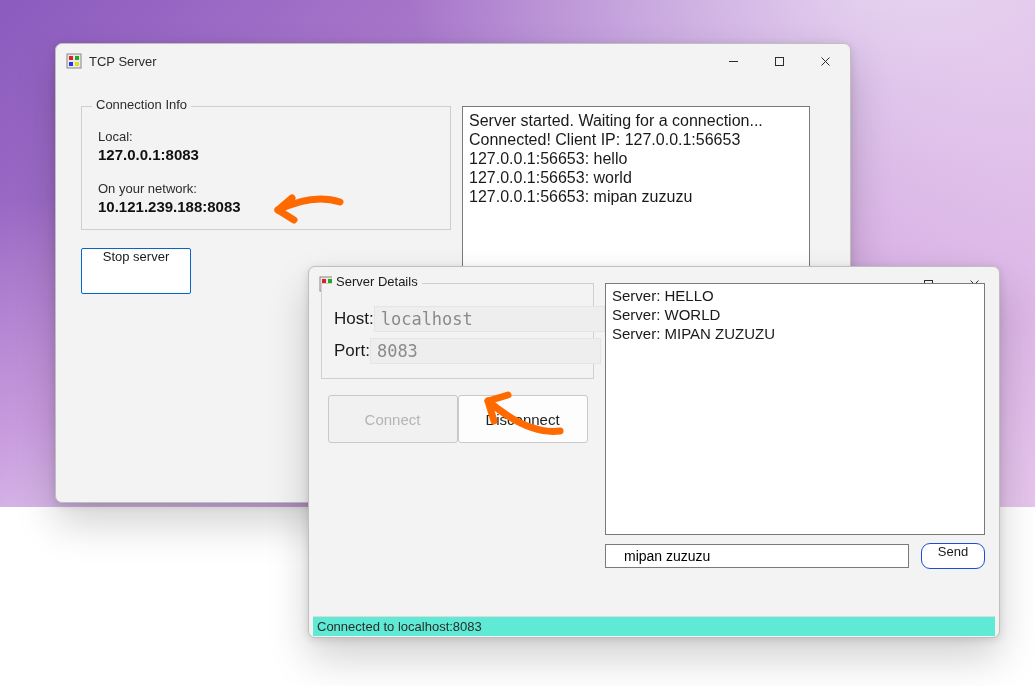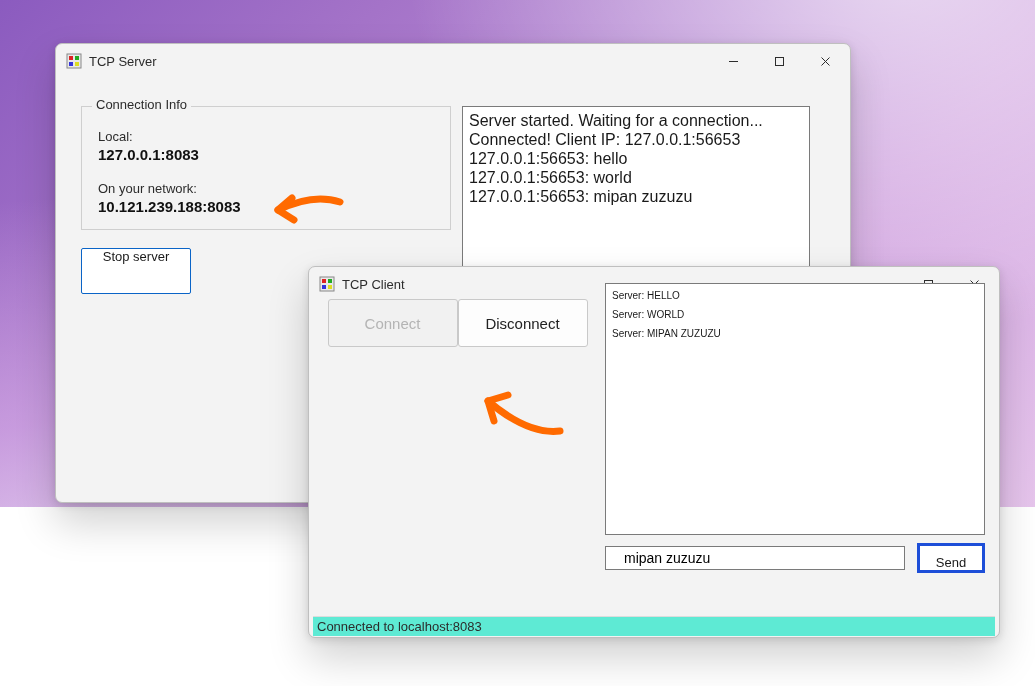--- a/index.html
+++ b/index.html
@@ -190,21 +190,21 @@
   .cli-log {
     position: absolute;
     left: 296px;
     top: 16px;
     width: 380px;
     height: 252px;
     border: 1px solid #7a7a7a;
     background: #ffffff;
     padding: 2px 6px;
     font-family: Arial, sans-serif;
-    font-size: 10px;
+    font-size: 15px;
     line-height: 19px;
     white-space: pre-line;
     box-sizing: border-box;
     overflow:hidden;
   }
 
   .sendrow {
     position: absolute;
     left: 296px;
     top: 276px;
@@ -218,25 +218,25 @@
     border: 1px solid #7a7a7a;
     background: #fff;
     padding: 0 18px;
     font-size: 14px;
     box-sizing: border-box;
   }
   .sendbtn {
     width: 62px;
     height: 24px;
     margin-left: 12px;
-    border: 3px solid #1d4ed8;
-    border-radius: 0;
+    border: 1px solid #1d4ed8;
+    border-radius: 9px;
     background: #ffffff;
     font-size: 13px;
-    display:flex; align-items:flex-end; justify-content:center;
+    display:flex; align-items:flex-start; justify-content:center;
   }
 
   .statusbar {
     position: absolute;
     left: 4px;
     right: 4px;
     bottom: 1px;
     height: 20px;
     display:flex;
     align-items:center;
@@ -335,20 +335,31 @@
         <div class="winbtn">
           <svg viewBox="0 0 11 11">
               <line class="stroke" x1="1.5" y1="1.5" x2="9.5" y2="9.5"></line>
               <line class="stroke" x1="9.5" y1="1.5" x2="1.5" y2="9.5"></line>
             </svg>
         </div>
       </div>
     </div>
     <div class="client cli-body">
       <div class="cli-left">
+        <div class="cli-group">
+          <span class="legend">Server Details</span>
+          <div class="fieldrow">
+            <div class="lbl">Host:</div>
+            <input type="text" disabled="" value="localhost" style="">
+          </div>
+          <div class="fieldrow">
+            <div class="lbl">Port:</div>
+            <input type="text" disabled="" value="8083" style="">
+          </div>
+        </div>
         <div class="btnrow">
           <div class="bigbtn disabled">
             <span>Connect</span>
           </div>
           <div class="bigbtn">
             <span>Disconnect</span>
           </div>
         </div>
       </div>
 

